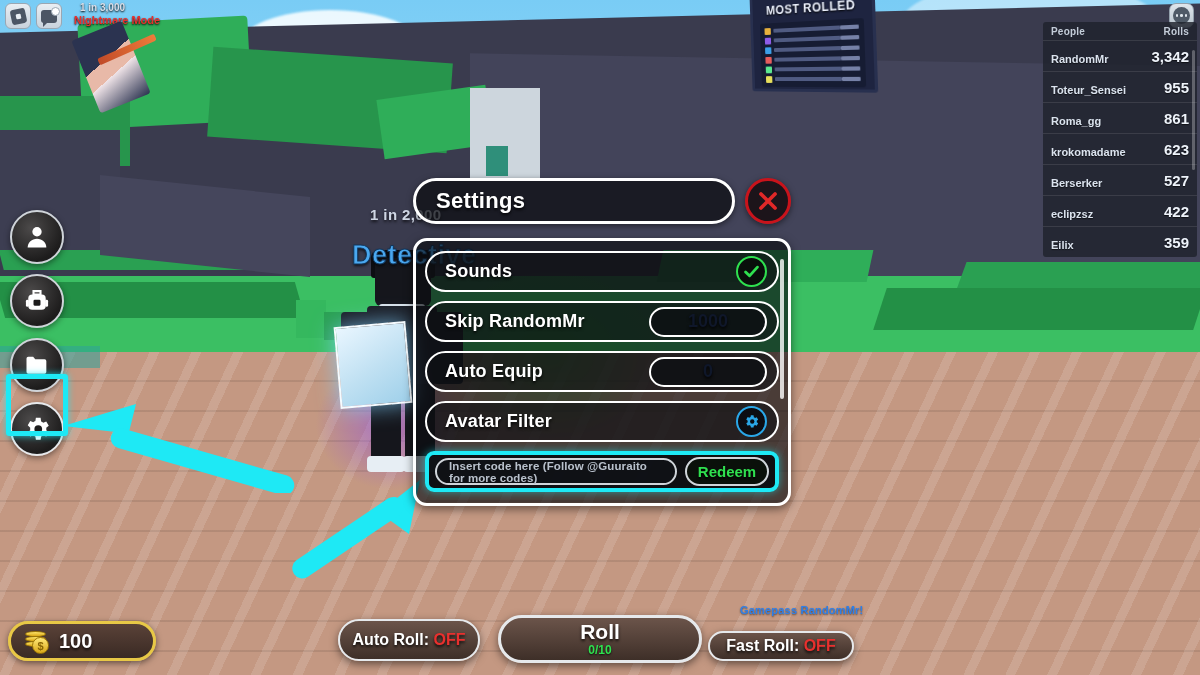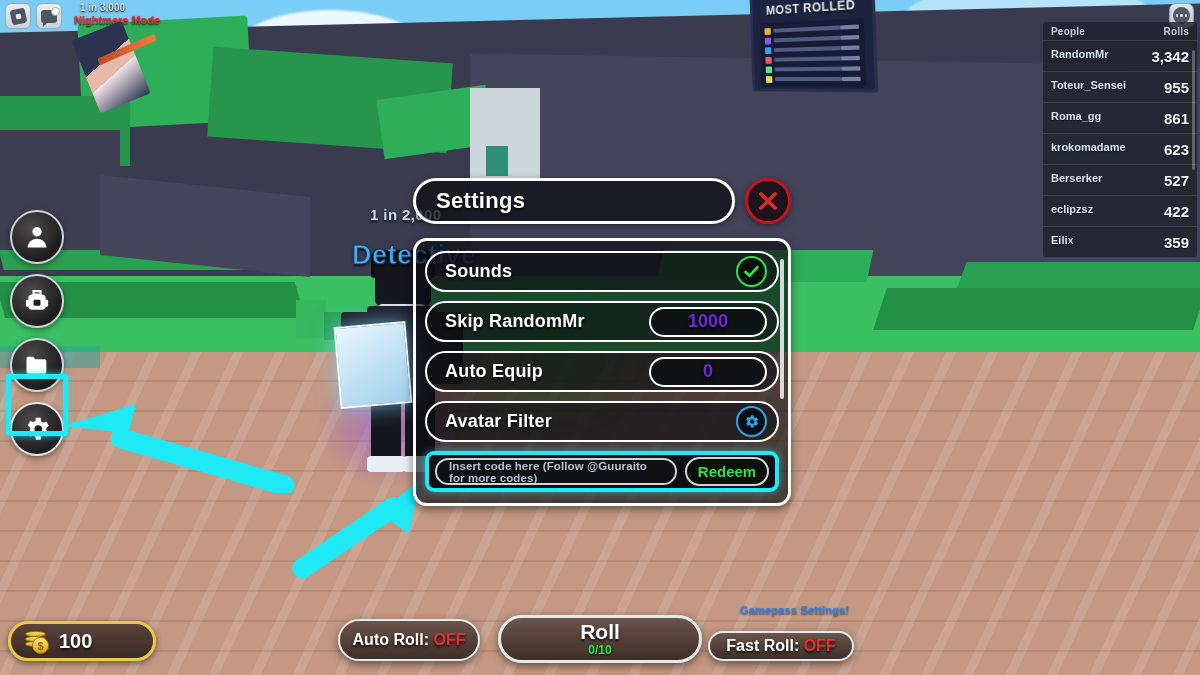--- a/index.html
+++ b/index.html
@@ -145,21 +145,21 @@
   
   .lb {
     position:absolute; right:3px; top:22px; width:154px;
     background:rgba(30,34,44,.82); border-radius:3px; overflow:hidden;
   }
   .lbHead { display:flex; padding:4px 8px 3px 8px; }
   .lbHead div { color:#c3ccd8; font-size:10px; font-weight:bold; letter-spacing:.2px; }
   .lbHead .c1 { flex:1; }
   .lbHead .c2 { width:40px; text-align:right; }
   .lbRow {
-    display:flex; align-items:flex-start; padding:6.5px 8px;
+    display:flex; align-items:flex-end; padding:6.5px 8px;
     border-top:1px solid rgba(255,255,255,.10);
   }
   .lbRow .n { flex:1; color:#dbe3ee; font-size:11px; font-weight:bold;
               text-shadow:0 1px 1px rgba(0,0,0,.6); overflow:hidden; white-space:nowrap; }
   .lbRow .v { width:44px; text-align:right; color:#eef3fa; font-size:15px; font-weight:bold;
               text-shadow:0 1px 1px rgba(0,0,0,.6); }
   .lbScroll { position:absolute; right:2px; top:28px; width:3px; height:120px;
               background:rgba(255,255,255,.28); border-radius:2px; }
 
   
@@ -224,21 +224,21 @@
   .gearCircle {
     width:31px; height:31px; border-radius:50%;
     background:rgba(8,10,16,.85); border:2.5px solid #2aa7e8;
     display:flex; align-items:center; justify-content:center;
   }
   .valPill {
     min-width:118px; height:30px; border-radius:16px;
     background:rgba(12,14,18,.78); border:2.5px solid #ffffff;
     display:flex; align-items:center; justify-content:center;
   }
-  .valPill span { color:#6d28d9; font-size:18px; font-weight:bold; text-shadow:0 2px 3px rgba(0,0,0,.85); }
+  .valPill span { color:#0f172a; font-size:18px; font-weight:bold; text-shadow:0 2px 3px rgba(0,0,0,.85); }
   .codeBar {
     height:41px; border-radius:9px; border:4px solid #1ee9f5;
     background:rgba(8,10,14,.9);
     display:flex; align-items:center; gap:8px; padding:0 6px;
     box-shadow:0 0 8px rgba(30,233,245,.55);
   }
   .codeInput {
     flex:1; height:27px; border-radius:15px;
     background:rgba(16,18,22,.95); border:2px solid #cfd4d9;
     display:flex; align-items:center; padding:0 12px;
@@ -568,21 +568,21 @@
     <div class="pillTxt">
       <span>Auto Roll: </span><span class="off">OFF</span>
     </div>
   </div>
 
   <div class="pill pRoll">
     <div class="rollBig">Roll</div>
     <div class="rollSub">0/10</div>
   </div>
 
-  <div class="gpNote">Gamepass Settings!</div>
+  <div class="gpNote">Gamepass RandomMr!</div>
 
   <div class="pill pFast">
     <div class="pillTxt">
       <span>Fast Roll: </span><span class="off">OFF</span>
     </div>
   </div>
 
 </div>
 
 </body></html>

